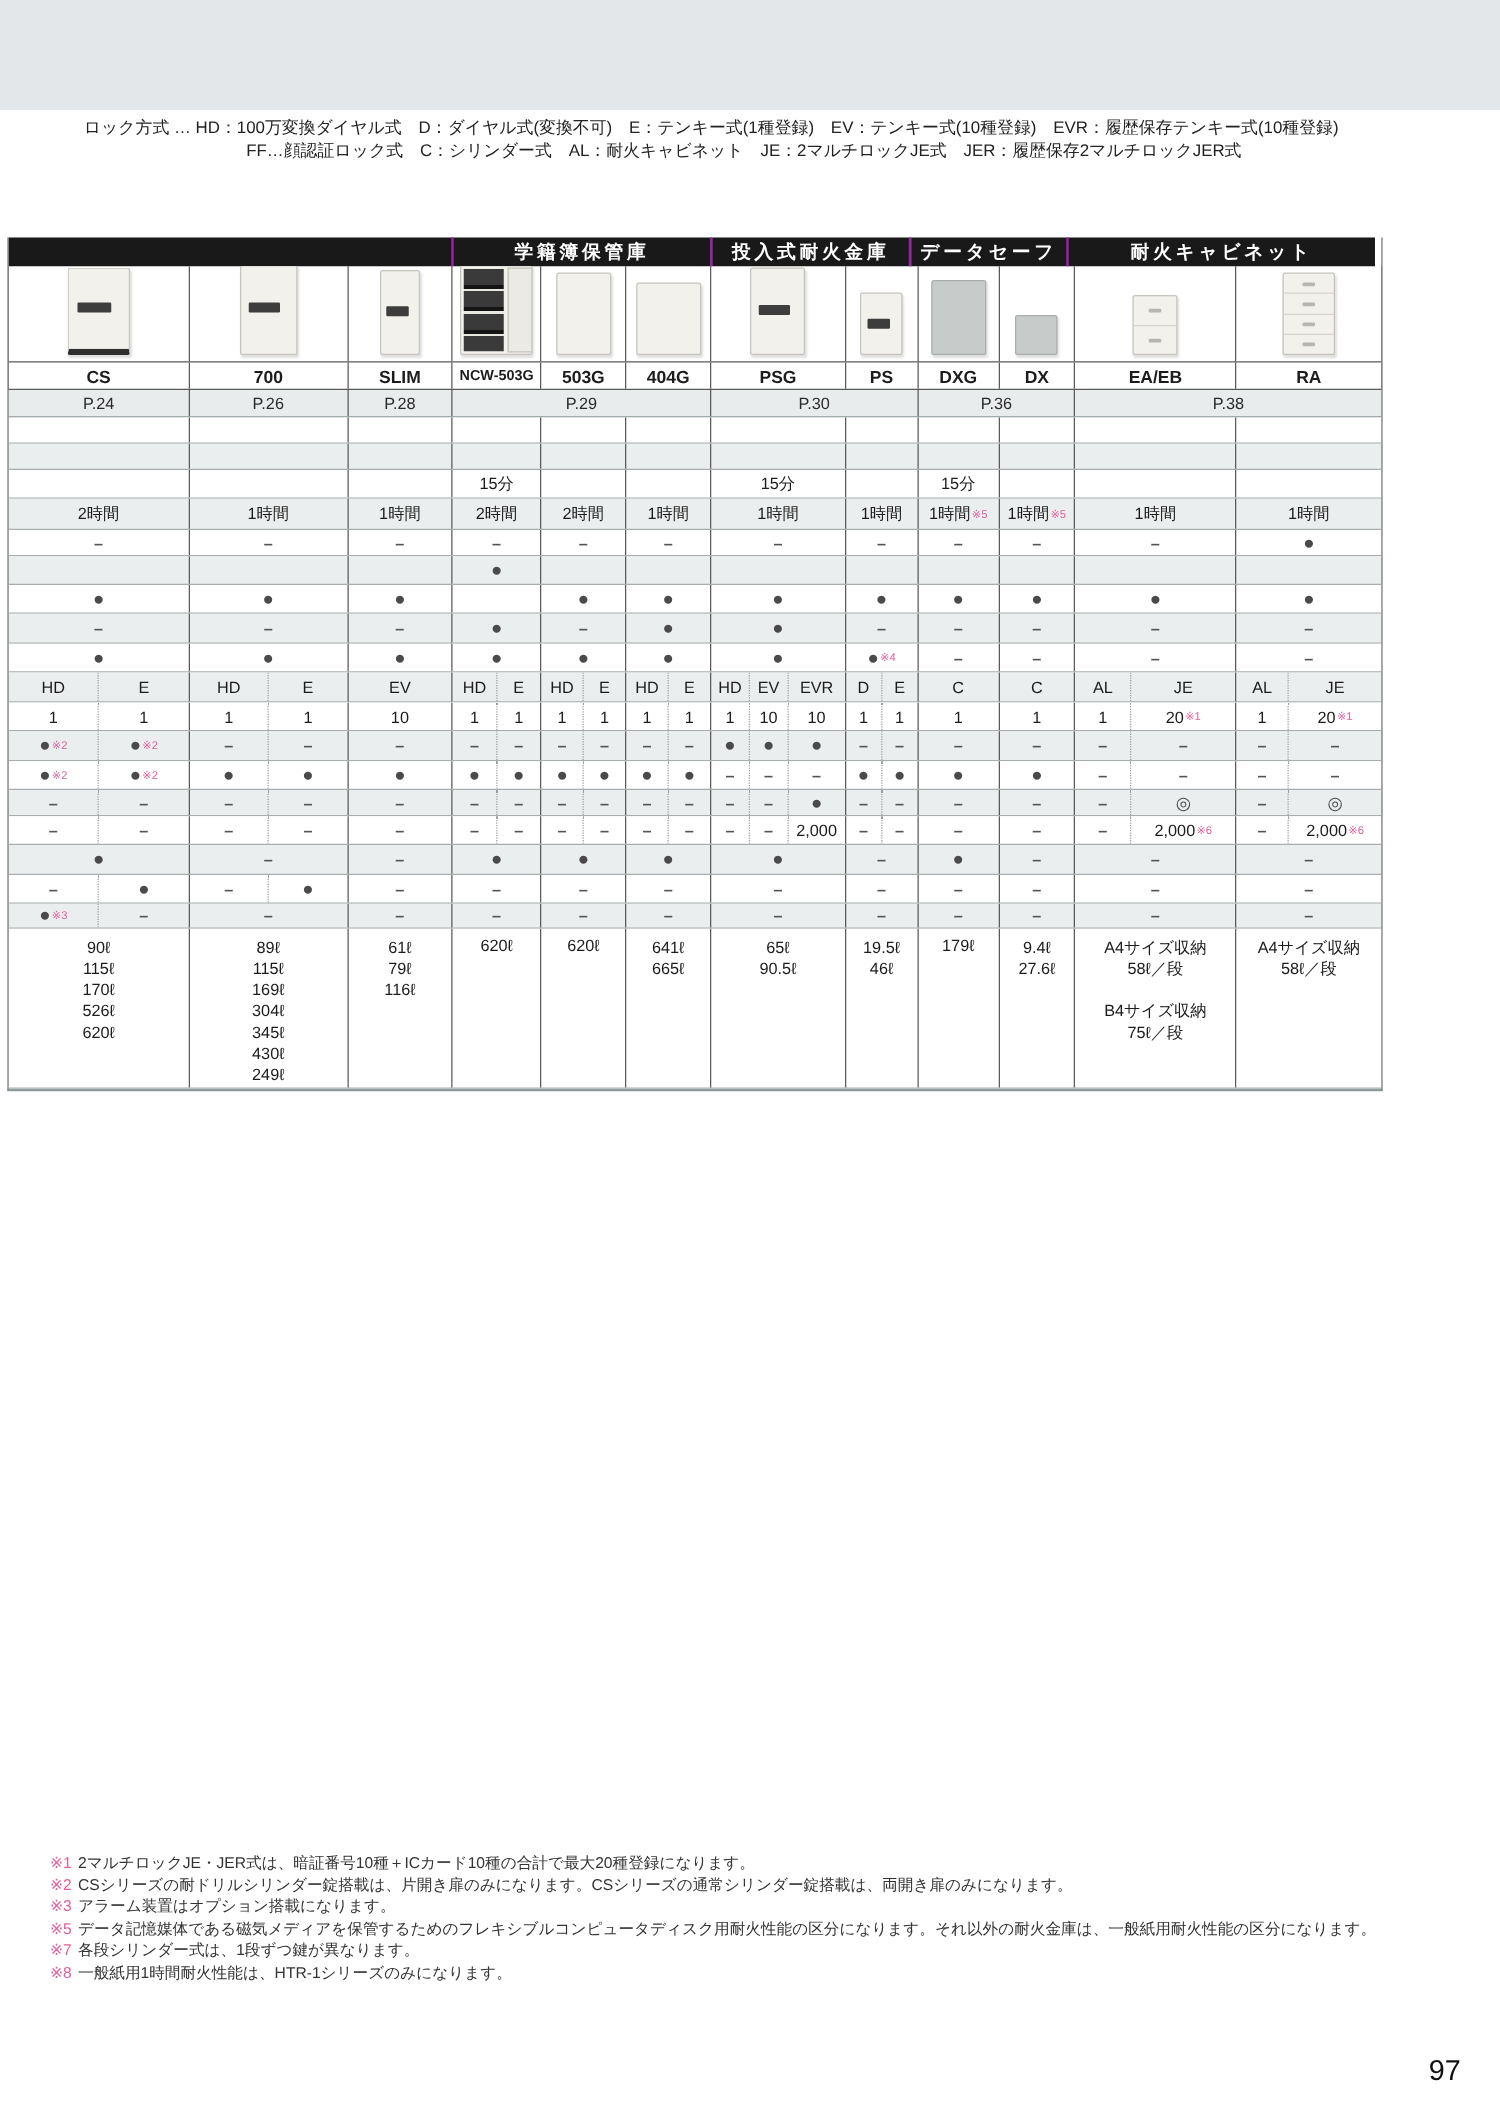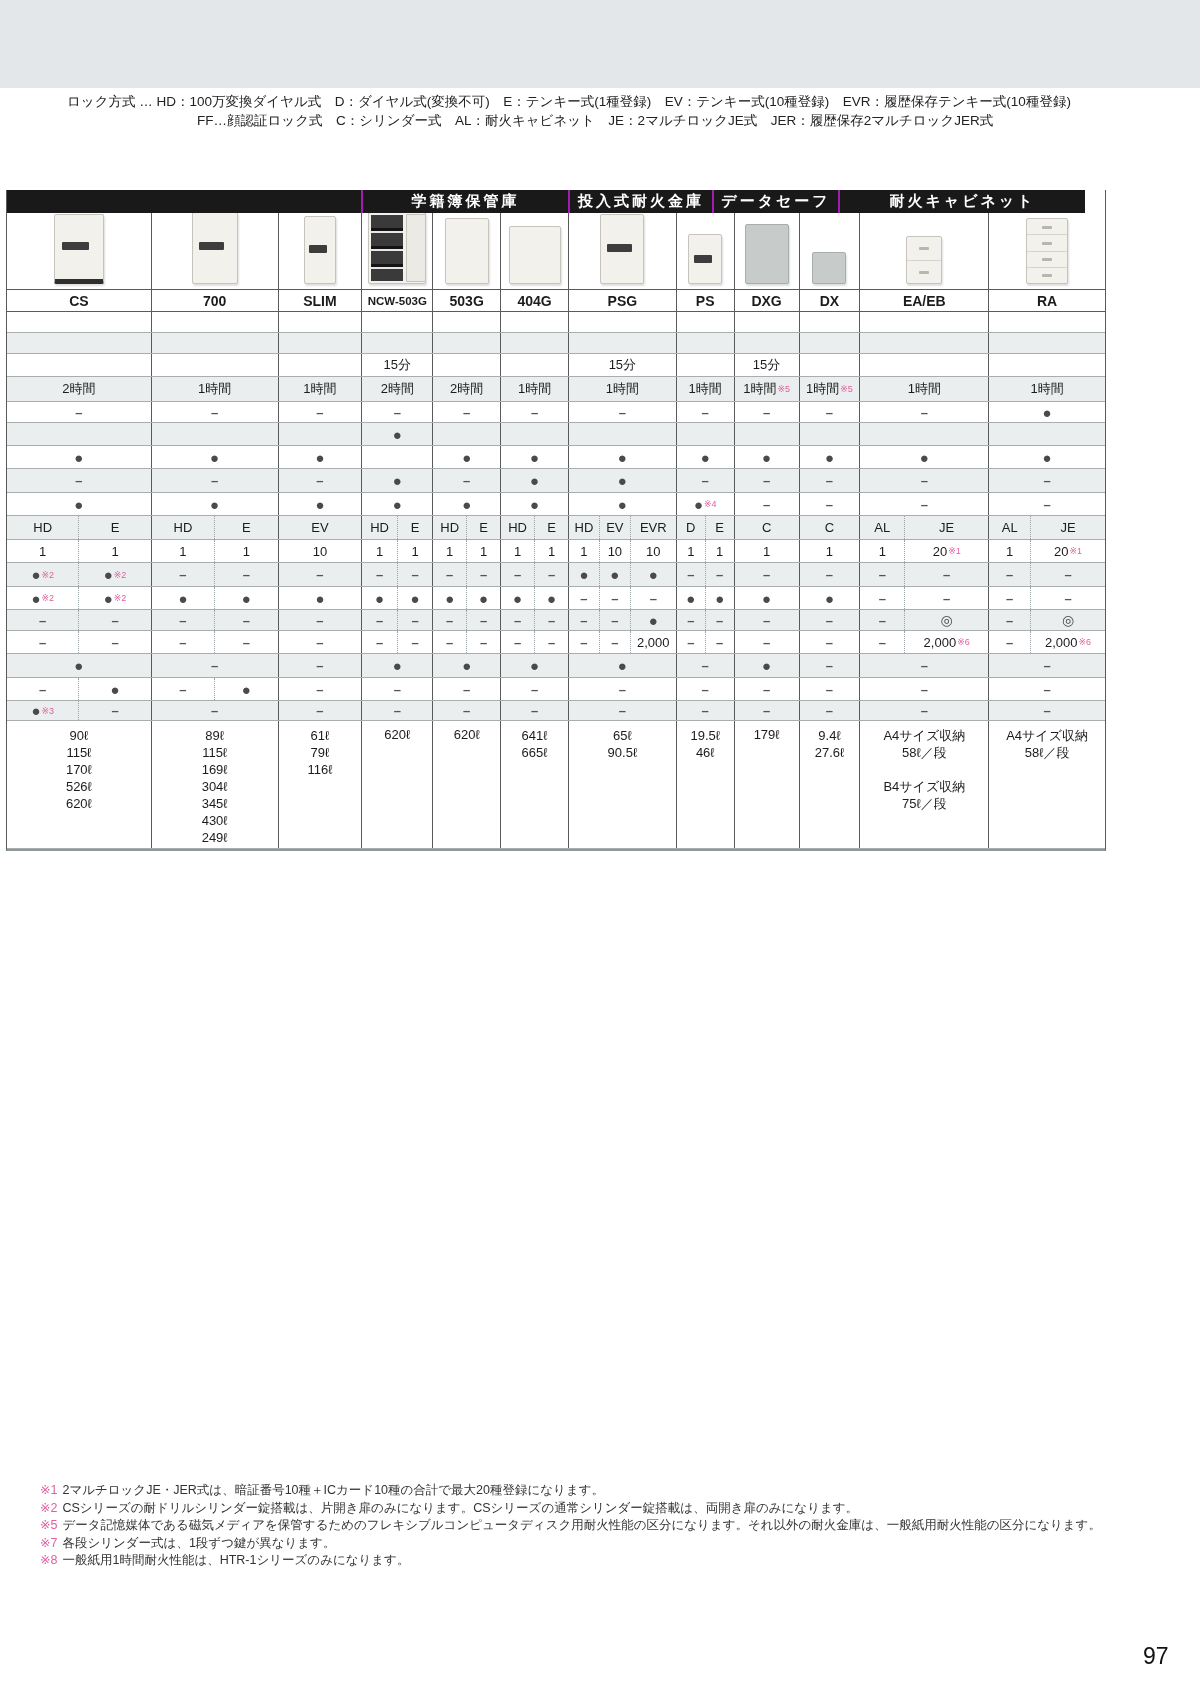--- a/index.html
+++ b/index.html
@@ -72,21 +72,21 @@
 
 <div class="legend">
   <div class="legend-line l1">ロック方式 … HD：100万変換ダイヤル式　D：ダイヤル式(変換不可)　E：テンキー式(1種登録)　EV：テンキー式(10種登録)　EVR：履歴保存テンキー式(10種登録)</div>
   <div class="legend-line l2">FF…顔認証ロック式　C：シリンダー式　AL：耐火キャビネット　JE：2マルチロックJE式　JER：履歴保存2マルチロックJER式</div>
 </div>
 
 <div class="ctable" id="ctable">
     <div class="g-row">
       <div class="g-seg gap" style="width:356px"></div>
       <div class="g-seg gap" style="width:207px">学籍簿保管庫</div>
-      <div class="g-seg gap" style="width:144px">投入式耐火金庫</div>
+      <div class="g-seg gap" style="width:159px">投入式耐火金庫</div>
       <div class="g-seg gap" style="width:126px">データセーフ</div>
       <div class="g-seg" style="width:245px">耐火キャビネット</div>
     </div>
     <div class="flexrow img-row">
       <div class="t-cell" style="width:145px">
         <div class="p-img base" style="width:50px;height:70px">
           <div class="panel"></div>
         </div>
       </div>
       <div class="t-cell" style="width:127px">
@@ -149,20 +149,29 @@
       <div class="t-cell longname" style="width:71px">NCW-503G</div>
       <div class="t-cell" style="width:68px">503G</div>
       <div class="t-cell" style="width:68px">404G</div>
       <div class="t-cell" style="width:108px">PSG</div>
       <div class="t-cell" style="width:58px">PS</div>
       <div class="t-cell" style="width:65px">DXG</div>
       <div class="t-cell" style="width:61px">DX</div>
       <div class="t-cell" style="width:129px">EA/EB</div>
       <div class="t-cell" style="width:116px">RA</div>
     </div>
+    <div class="flexrow p-row">
+      <div class="t-cell" style="width:145px">P.24</div>
+      <div class="t-cell" style="width:127px">P.26</div>
+      <div class="t-cell" style="width:84px">P.28</div>
+      <div class="t-cell" style="width:207px">P.29</div>
+      <div class="t-cell" style="width:166px">P.30</div>
+      <div class="t-cell" style="width:126px">P.36</div>
+      <div class="t-cell" style="width:245px">P.38</div>
+    </div>
     <div class="flexrow t-row " style="height:21px">
       <div class="t-cell" style="width:145px"></div>
       <div class="t-cell" style="width:127px"></div>
       <div class="t-cell" style="width:84px"></div>
       <div class="t-cell" style="width:71px"></div>
       <div class="t-cell" style="width:68px"></div>
       <div class="t-cell" style="width:68px"></div>
       <div class="t-cell" style="width:108px"></div>
       <div class="t-cell" style="width:58px"></div>
       <div class="t-cell" style="width:65px"></div>
@@ -1122,18 +1131,19 @@
       <div class="t-cell" style="width:116px">
         <span class="cap">A4サイズ収納
 58ℓ／段</span>
       </div>
     </div>
   </div>
 
 <div class="footnotes" id="footnotes">
     <div><span class="fn-mark">※1</span>2マルチロックJE・JER式は、暗証番号10種＋ICカード10種の合計で最大20種登録になります。</div>
     <div><span class="fn-mark">※2</span>CSシリーズの耐ドリルシリンダー錠搭載は、片開き扉のみになります。CSシリーズの通常シリンダー錠搭載は、両開き扉のみになります。</div>
+    <div><span class="fn-mark">※3</span>アラーム装置はオプション搭載になります。</div>
     <div><span class="fn-mark">※5</span>データ記憶媒体である磁気メディアを保管するためのフレキシブルコンピュータディスク用耐火性能の区分になります。それ以外の耐火金庫は、一般紙用耐火性能の区分になります。</div>
     <div><span class="fn-mark">※7</span>各段シリンダー式は、1段ずつ鍵が異なります。</div>
     <div><span class="fn-mark">※8</span>一般紙用1時間耐火性能は、HTR-1シリーズのみになります。</div>
   </div>
 
 <div class="page-num">97</div>
 
 </body></html>

